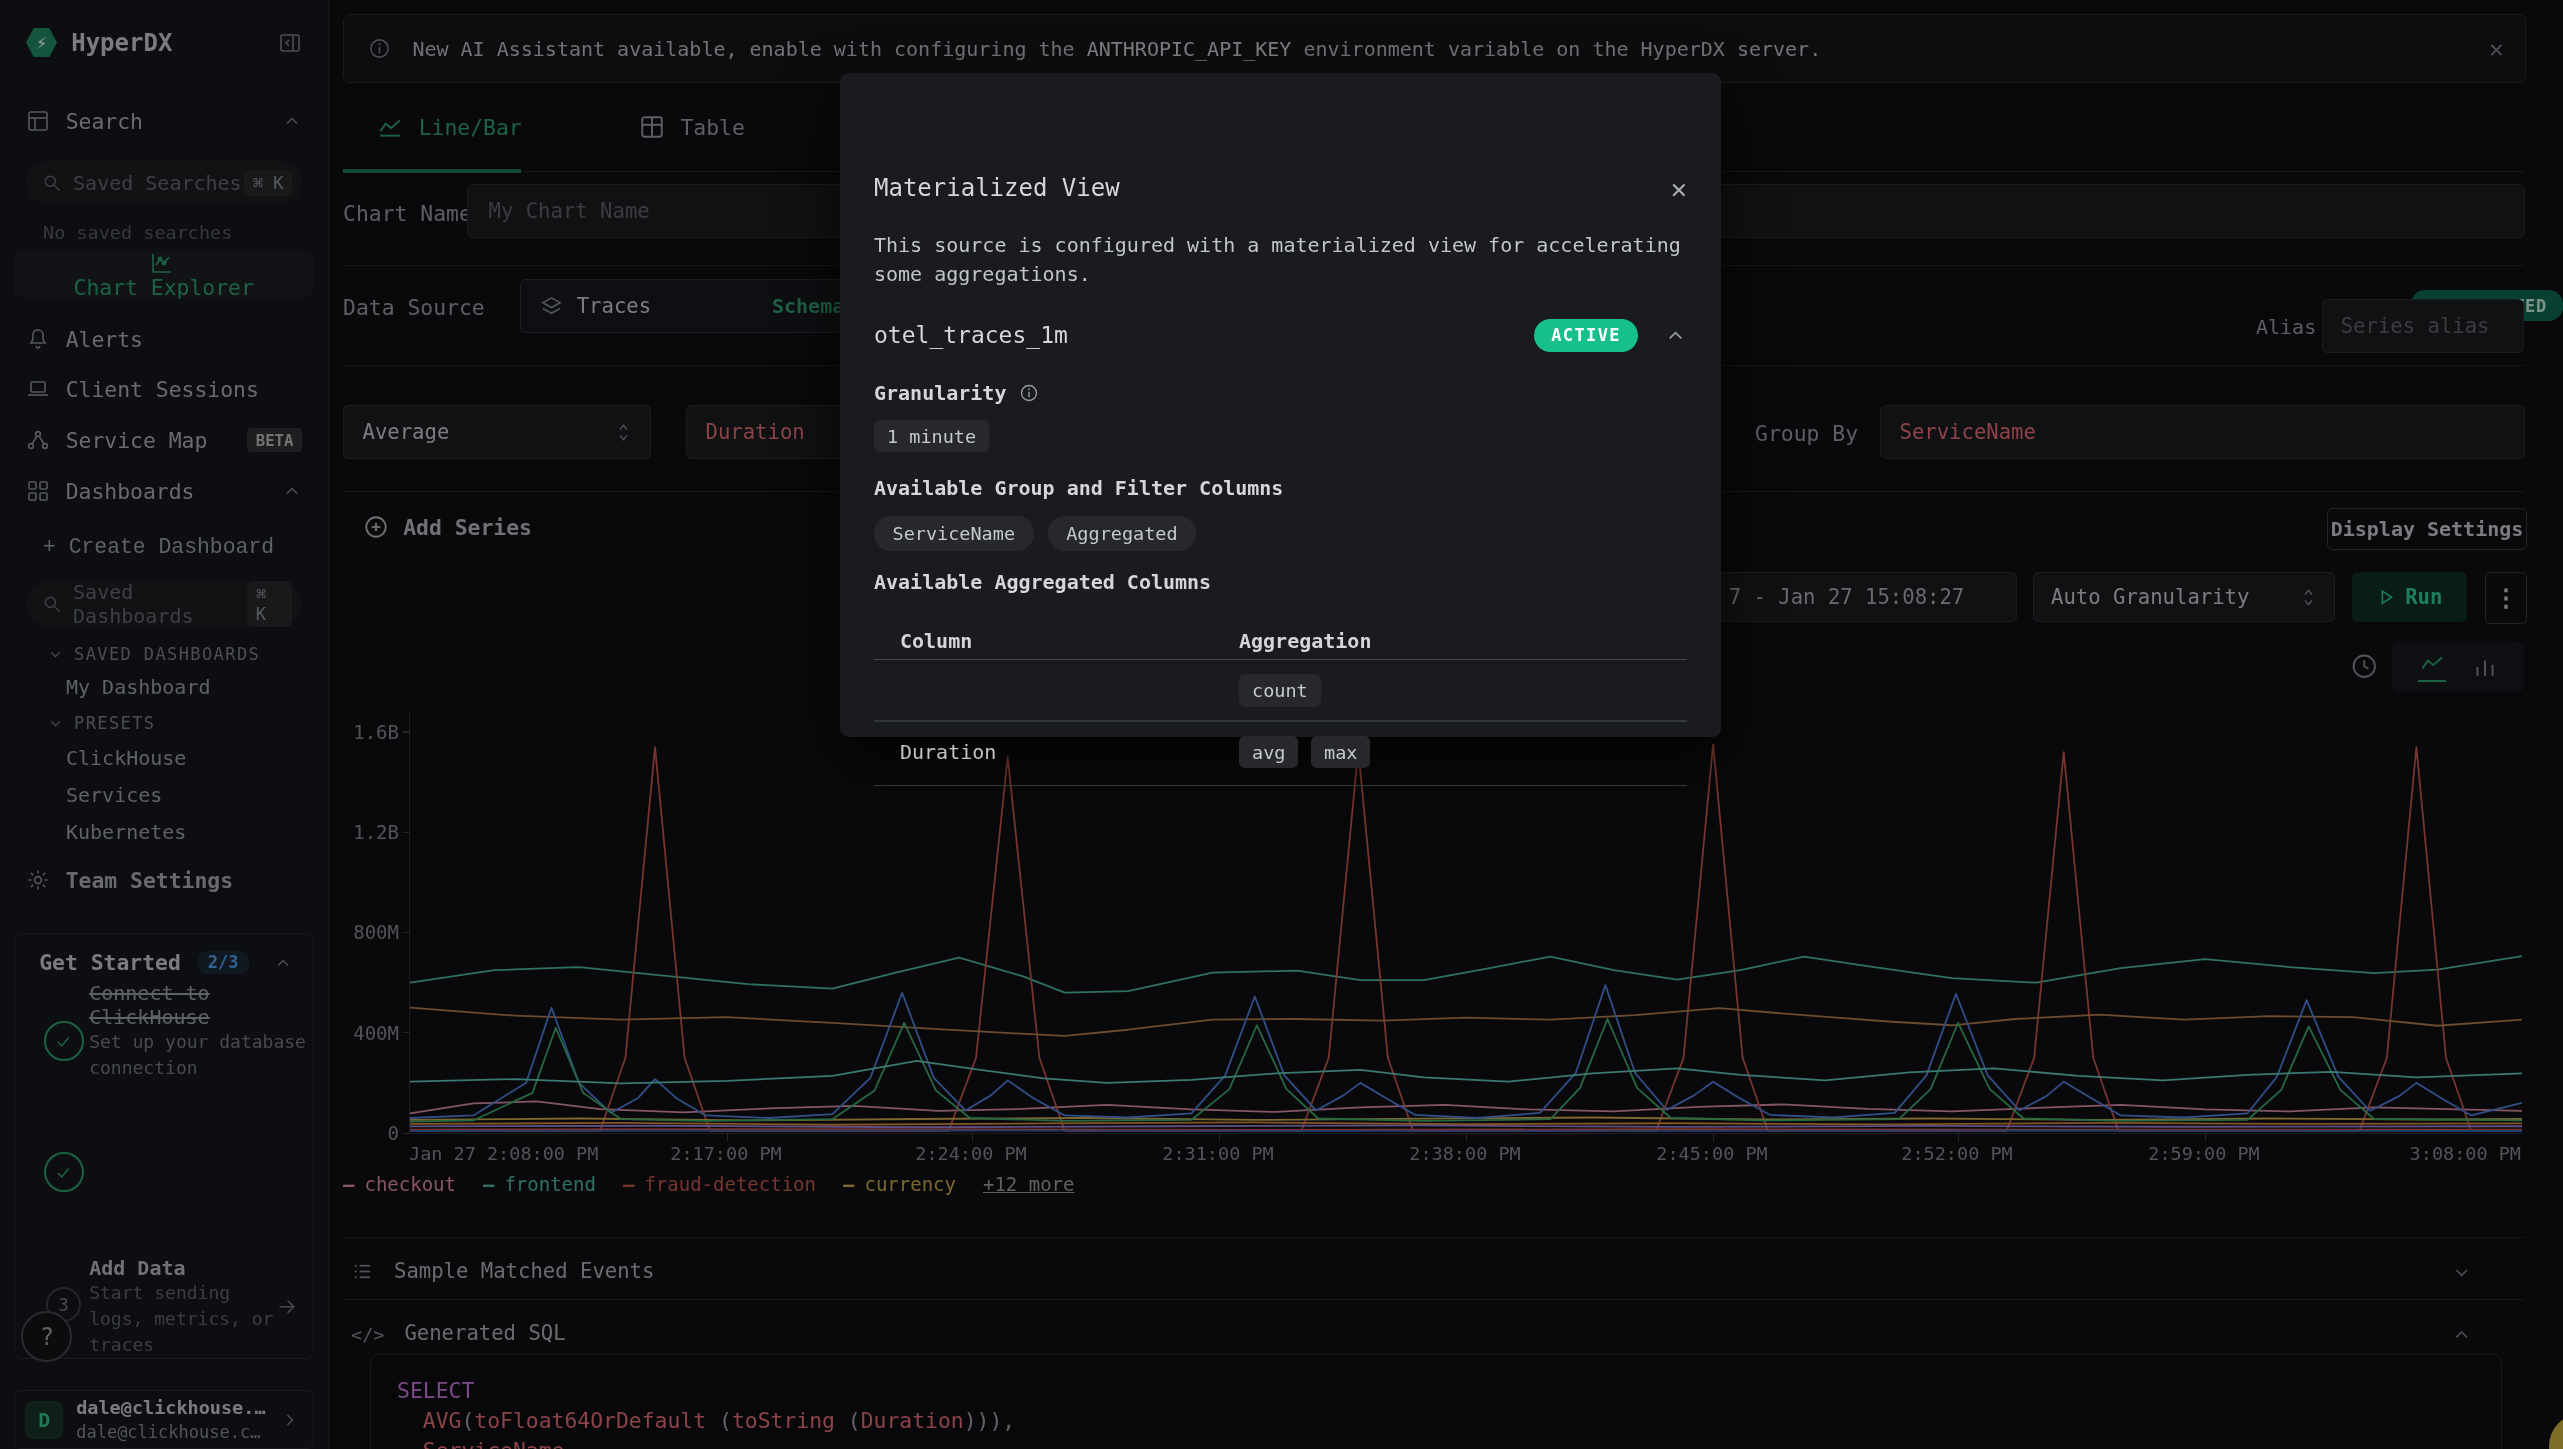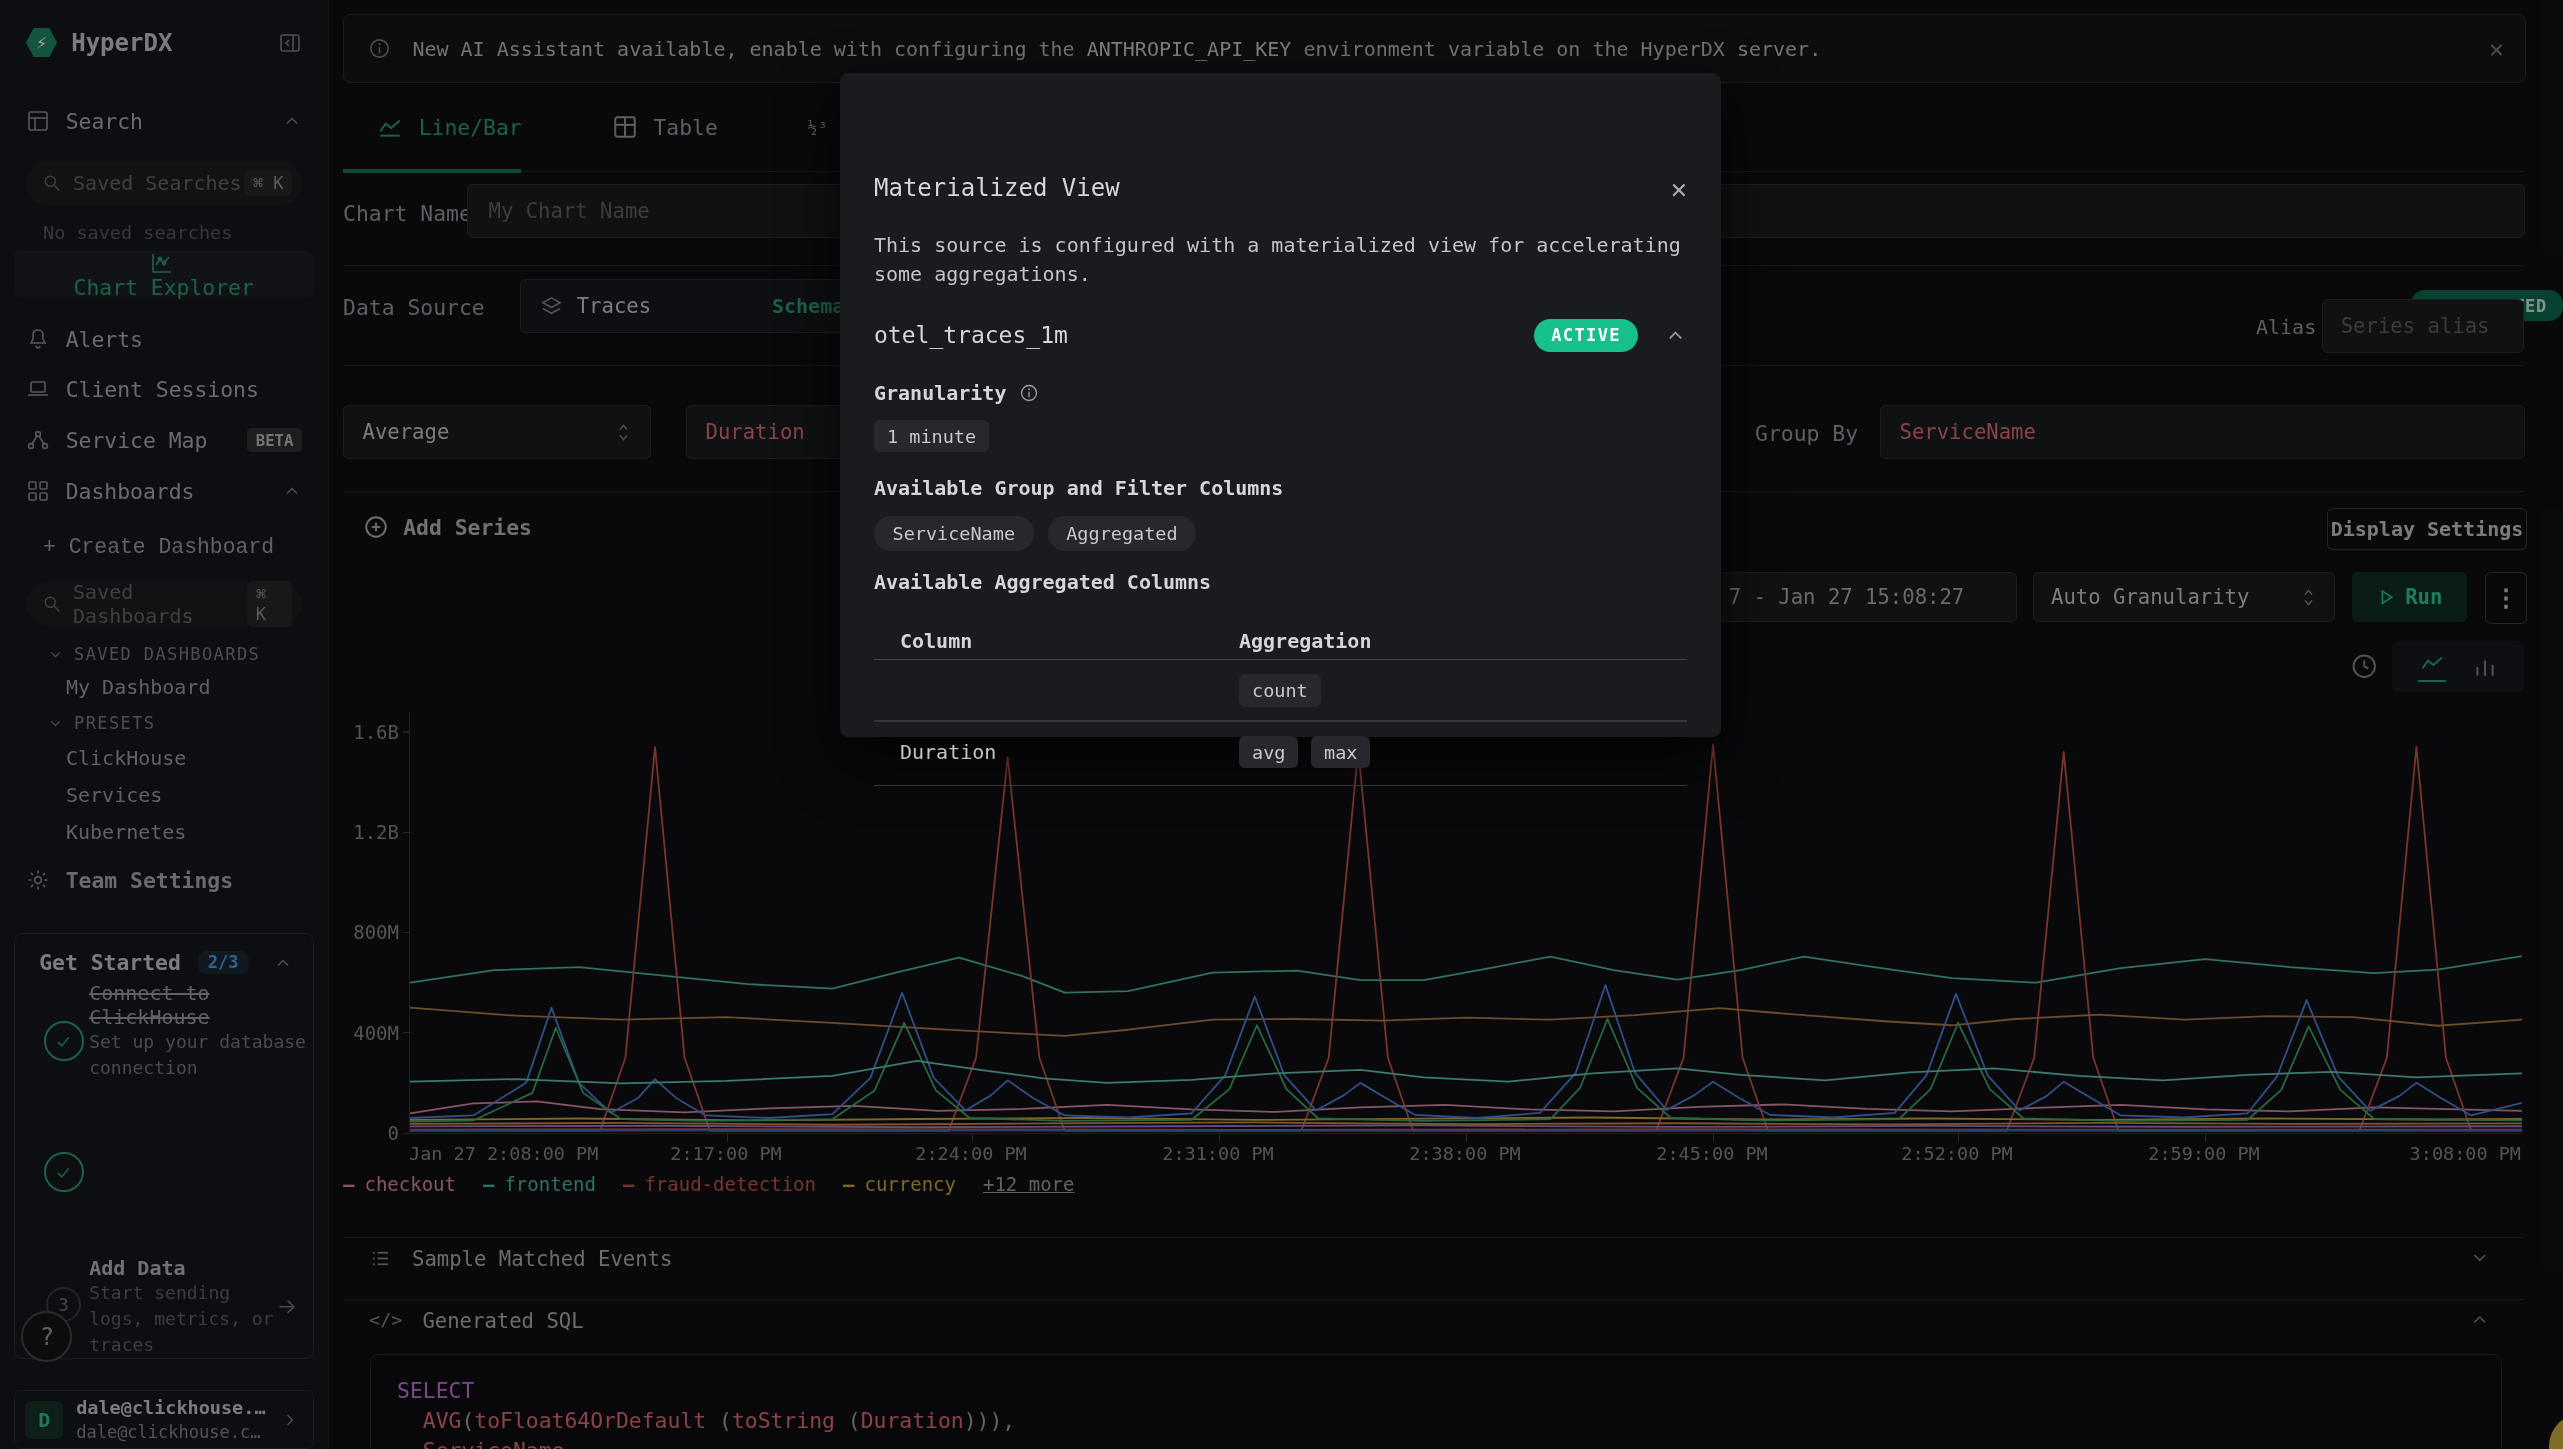--- a/index.html
+++ b/index.html
@@ -46,21 +46,21 @@
   .badge-accel{background:#0d6a4f;color:#cdeee0;font-size:17px;font-weight:bold;border-radius:14.2px;padding:5.7px 15.7px;letter-spacing:0.7px;}
   
   #plot{position:absolute;left:409px;top:712px;width:2112px;height:421px;border-left:1.4px solid #2e3136;border-bottom:1.4px solid #2e3136;}
   .ytick{position:absolute;right:0;width:93px;text-align:right;color:#84888d;font-size:19px;}
   .ymark{position:absolute;width:7.1px;height:1.4px;background:#3a3d42;left:-7.1px;}
   .xtick{position:absolute;color:#84888d;font-size:18.5px;white-space:nowrap;}
   .xmark{position:absolute;width:1.4px;height:8.5px;background:#3a3d42;top:0;}
   #legend{position:absolute;left:343px;top:1173px;display:flex;align-items:center;gap:27px;font-size:19px;}
   .legend-item{display:flex;align-items:center;gap:10px;}
   .more-link{color:#9a9da1;text-decoration:underline;}
-  .section-head{position:absolute;left:342px;width:2181px;display:flex;align-items:flex-start;color:#abaeb3;font-size:20.6px;}
+  .section-head{position:absolute;left:324px;width:2181px;display:flex;align-items:flex-end;color:#abaeb3;font-size:20.6px;}
   #sql-block{position:absolute;left:370px;top:1354px;width:2132px;height:157px;background:#0d0e11;border:1.4px solid #26282d;border-radius:8.5px;padding:21.4px 26px;box-sizing:border-box;font-size:21.4px;line-height:30px;}
   .tok-kw{color:#c678dd;} .tok-fn{color:#e06c75;} .tok-pl{color:#9da1a6;}
   
   #overlay{position:absolute;inset:0;background:rgba(0,0,0,0.38);z-index:40;}
   #modal{position:absolute;left:840px;top:73px;width:881px;height:664px;background:#1a1b1f;border-radius:8.5px;box-shadow:0 21.4px 57px rgba(0,0,0,0.65);z-index:60;}
   .m-pad{position:absolute;left:34px;right:34px;}
   .m-title{font-size:24px;color:#d4d6d9;}
   .m-desc{font-size:20px;color:#c2c5c8;line-height:28.5px;}
   .m-section{font-size:20px;font-weight:bold;color:#d4d6d9;}
   .chip{background:#26282d;border-radius:5.7px;padding:5.7px 13px;font-size:18.5px;color:#c6c9cd;display:inline-block;}
@@ -282,21 +282,21 @@
         <svg width="23" height="23" viewBox="0 0 24 24" fill="none" stroke="currentColor" stroke-width="1.6">
           <circle cx="12" cy="12" r="9"></circle>
           <line x1="12" y1="10.5" x2="12" y2="17"></line>
           <circle cx="12" cy="7.4" r="1.1" fill="currentColor" stroke="none"></circle>
         </svg>
       </span>
     <span><span>New AI Assistant available, enable with configuring the </span><span style="color:#c9ccd0;">ANTHROPIC_API_KEY</span><span> environment variable on the HyperDX server.</span></span>
     <span style="margin-left:auto;margin-right:21.4px;color:#7b7f84;font-size:24px;">✕</span>
   </div>
 
-  <div class="abs row" style="left:377px;top:114px;gap:90px;">
+  <div class="abs row" style="left:377px;top:114px;gap:117px;">
     <div class="tab active">
       <span>
           <svg width="26" height="26" viewBox="0 0 24 24" fill="none" stroke="currentColor" stroke-width="1.8">
             <polyline points="3,16 8,9 13,13 21,6"></polyline>
             <line x1="3" y1="20" x2="21" y2="20"></line>
           </svg>
         </span>
       <span>Line/Bar</span>
     </div>
     <div class="tab">

